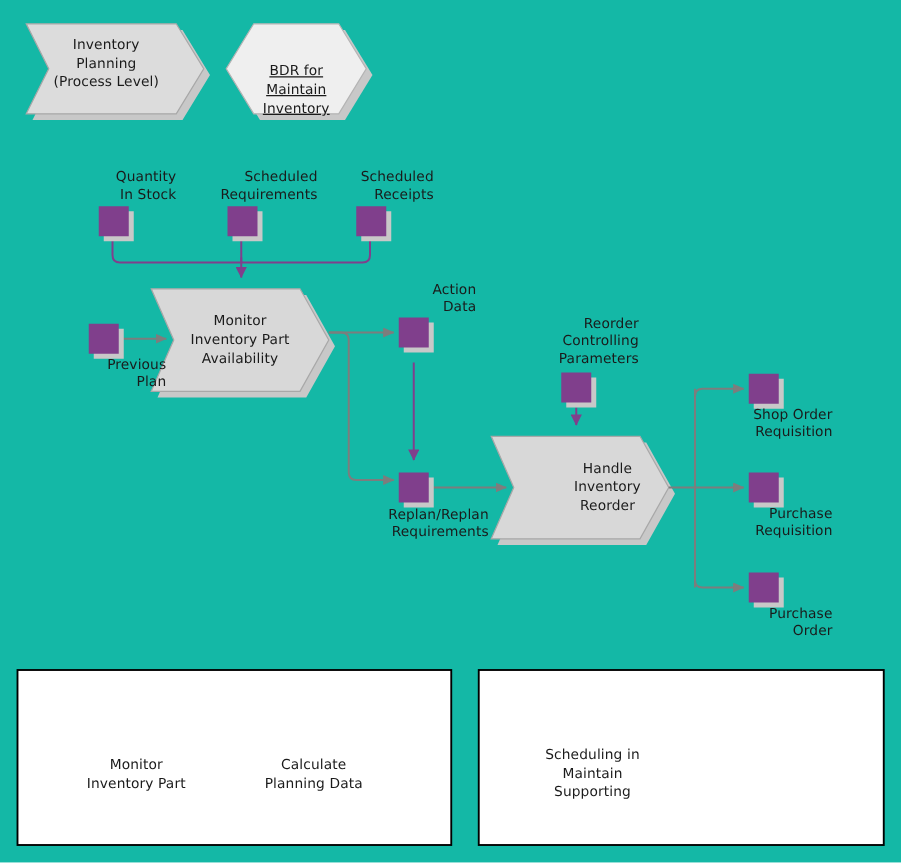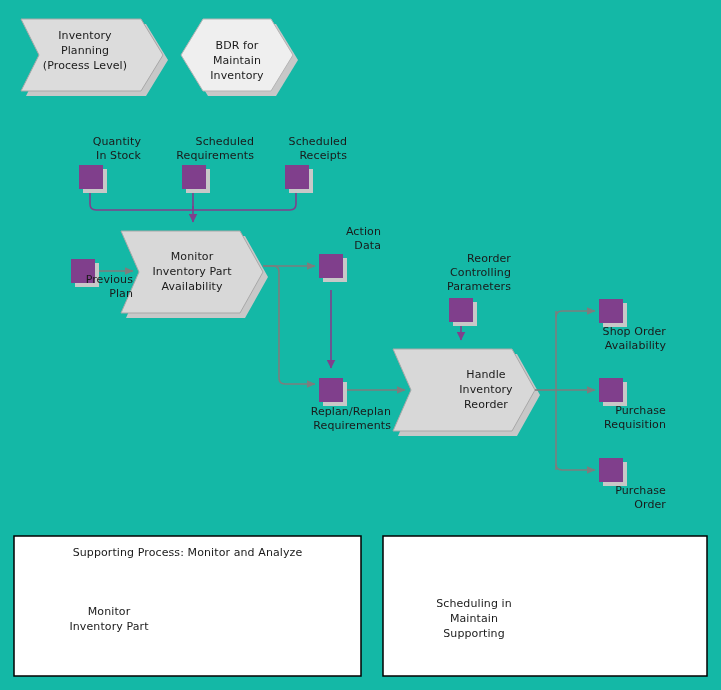--- a/index.html
+++ b/index.html
@@ -194,56 +194,57 @@
       <rect x="599" y="458" width="24" height="24" fill="#803F8C"></rect>
     </g>
 
     <rect x="14" y="536" width="347" height="140" fill="#ffffff" stroke="#000000" stroke-width="1.5"></rect>
     <rect x="383" y="536" width="324" height="140" fill="#ffffff" stroke="#000000" stroke-width="1.5"></rect>
   </svg>
 
   <div class="shape-text" style="left:21px; top:28px; width:128px;">Inventory
 Planning
 (Process Level)</div>
-  <div class="shape-text" style="left:175px; top:38px; width:124px;">BDR for
+  <div class="shape-text" style="left:175px; top:49px; width:124px;text-decoration:underline;">BDR for
 Maintain
 Inventory</div>
 
   <div class="lbl" style="left:41px; top:135px; width:100px;">Quantity
 In Stock</div>
   <div class="lbl" style="left:134px; top:135px; width:120px;">Scheduled
 Requirements</div>
   <div class="lbl" style="left:247px; top:135px; width:100px;">Scheduled
 Receipts</div>
-  <div class="lbl" style="left:33px; top:273px; width:100px;">Previous
+  <div class="lbl" style="left:33px; top:285px; width:100px;">Previous
 Plan</div>
   <div class="lbl" style="left:411px; top:252px; width:100px;">Reorder
 Controlling
 Parameters</div>
 
   <div class="lbl" style="left:281px; top:225px; width:100px;">Action
 Data</div>
   <div class="lbl" style="left:271px; top:405px; width:120px;">Replan/Replan
 Requirements</div>
 
   <div class="lbl" style="left:556px; top:325px; width:110px;">Shop Order
-Availability</div>
+Requisition</div>
   <div class="lbl" style="left:556px; top:404px; width:110px;">Purchase
 Requisition</div>
   <div class="lbl" style="left:556px; top:484px; width:110px;">Purchase
 Order</div>
 
   <div class="shape-text" style="left:130px; top:249px; width:124px;">Monitor
 Inventory Part
 Availability</div>
   <div class="shape-text" style="left:424px; top:367px; width:124px;">Handle
 Inventory
 Reorder</div>
 
-  <div class="group-title" style="left:24px; top:546px; width:327px;">Supporting Process: Monitor and Analyze</div>
   <div class="shape-text" style="left:47px; top:604px; width:124px;">Monitor
 Inventory Part</div>
+  <div class="shape-text" style="left:189px; top:604px; width:124px;">Calculate
+Planning Data</div>
 
   <div class="shape-text" style="left:412px; top:596px; width:124px;">Scheduling in
 Maintain
 Supporting</div>
 
 </div>
 
 </body></html>

